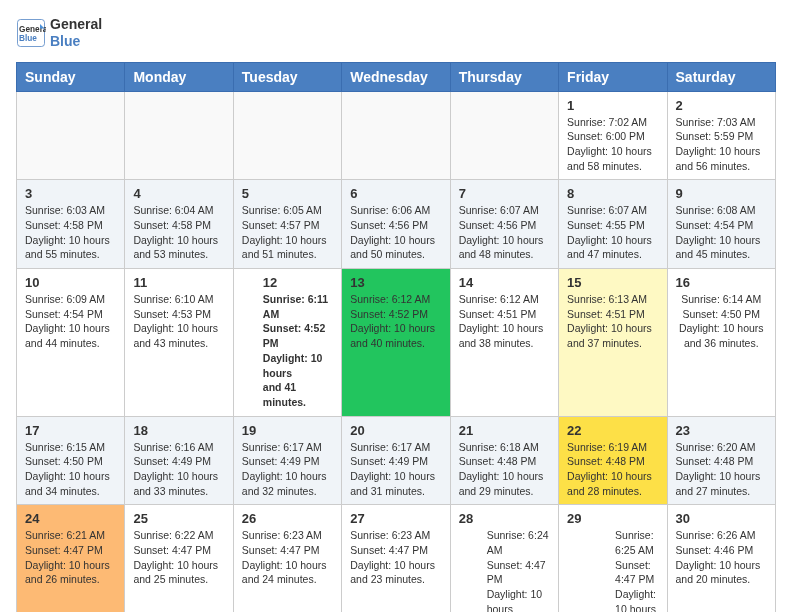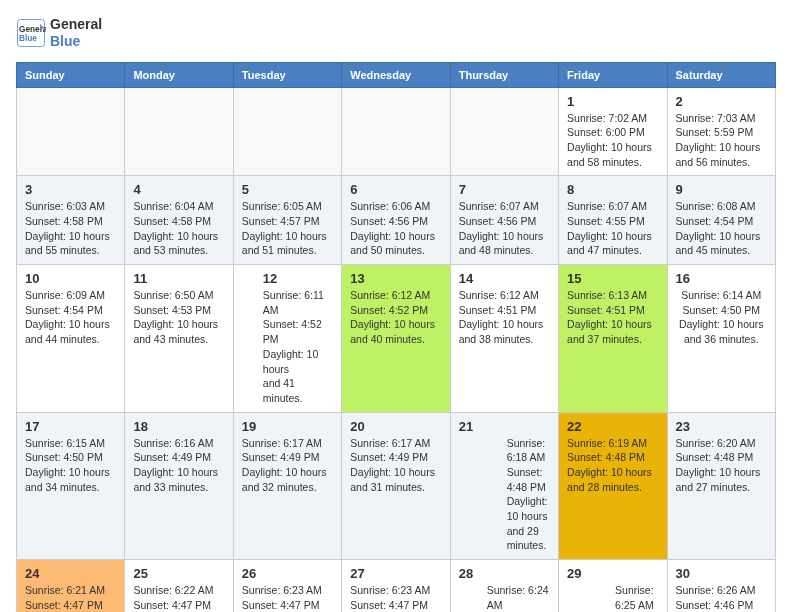--- a/index.html
+++ b/index.html
@@ -40,21 +40,21 @@
     .calendar {
       width: 100%;
       border-collapse: collapse;
       border: 1px solid #ccc;
     }
     .calendar th {
       background-color: #4a7fc1;
       color: white;
       text-align: left;
       padding: 6px 8px;
-      font-size: 11px;
+      font-size: 14px;
       font-weight: bold;
       border: 1px solid #3a6db0;
     }
     .calendar td {
       vertical-align: top;
       padding: 6px 8px;
       border: 1px solid #ccc;
       font-size: 11px;
       color: #333;
       width: calc(100% / 7);
@@ -200,47 +200,47 @@
       <tr class="week-row">
         <td style="background: rgb(255, 255, 255);">
           <span class="day-number">10</span>
           <div class="day-info" style="white-space: pre-line;">Sunrise: 6:09 AM
 Sunset: 4:54 PM
 Daylight: 10 hours
 and 44 minutes.</div>
         </td>
         <td style="background: rgb(255, 255, 255);">
           <span class="day-number">11</span>
-          <div class="day-info" style="white-space: pre-line;">Sunrise: 6:50 AM
+          <div class="day-info" style="white-space: pre-line;">Sunrise: 6:10 AM
 Sunset: 4:53 PM
 Daylight: 10 hours
 and 43 minutes.</div>
         </td>
         <td style="background: rgb(255, 255, 255); padding-left: 29px;">
           <span class="day-number">12</span>
-          <div class="day-info" style="white-space: pre-line;">Sunrise: 6:11 AM
+          <div class="day-info" style="white-space: pre-line; font-weight: bold;">Sunrise: 6:11 AM
 Sunset: 4:52 PM
 Daylight: 10 hours
 and 41 minutes.</div>
         </td>
-        <td style="background: #bef264;">
+        <td style="background: #22c55e;">
           <span class="day-number">13</span>
           <div class="day-info" style="white-space: pre-line;">Sunrise: 6:12 AM
 Sunset: 4:52 PM
 Daylight: 10 hours
 and 40 minutes.</div>
         </td>
         <td style="background: rgb(255, 255, 255);">
           <span class="day-number">14</span>
           <div class="day-info" style="white-space: pre-line;">Sunrise: 6:12 AM
 Sunset: 4:51 PM
 Daylight: 10 hours
 and 38 minutes.</div>
         </td>
-        <td style="background: #bef264;">
+        <td style="background: #fef9c3;">
           <span class="day-number">15</span>
           <div class="day-info" style="white-space: pre-line;">Sunrise: 6:13 AM
 Sunset: 4:51 PM
 Daylight: 10 hours
 and 37 minutes.</div>
         </td>
         <td style="background: rgb(255, 255, 255);">
           <span class="day-number">16</span>
           <div class="day-info" style="white-space: pre-line; text-align: center;">Sunrise: 6:14 AM
 Sunset: 4:50 PM
@@ -272,26 +272,26 @@
         </td>
         <td style="background: rgb(240, 244, 248);">
           <span class="day-number">20</span>
           <div class="day-info" style="white-space: pre-line;">Sunrise: 6:17 AM
 Sunset: 4:49 PM
 Daylight: 10 hours
 and 31 minutes.</div>
         </td>
         <td style="background: rgb(240, 244, 248);">
           <span class="day-number">21</span>
-          <div class="day-info" style="white-space: pre-line; margin-left: 48px;">Sunrise: 6:18 AM
+          <div class="day-info" style="white-space: pre-line;">Sunrise: 6:18 AM
 Sunset: 4:48 PM
 Daylight: 10 hours
 and 29 minutes.</div>
         </td>
-        <td style="background: #eab308;">
+        <td style="background: #fde047;">
           <span class="day-number">22</span>
           <div class="day-info" style="white-space: pre-line;">Sunrise: 6:19 AM
 Sunset: 4:48 PM
 Daylight: 10 hours
 and 28 minutes.</div>
         </td>
         <td style="background: rgb(240, 244, 248);">
           <span class="day-number">23</span>
           <div class="day-info" style="white-space: pre-line;">Sunrise: 6:20 AM
 Sunset: 4:48 PM

